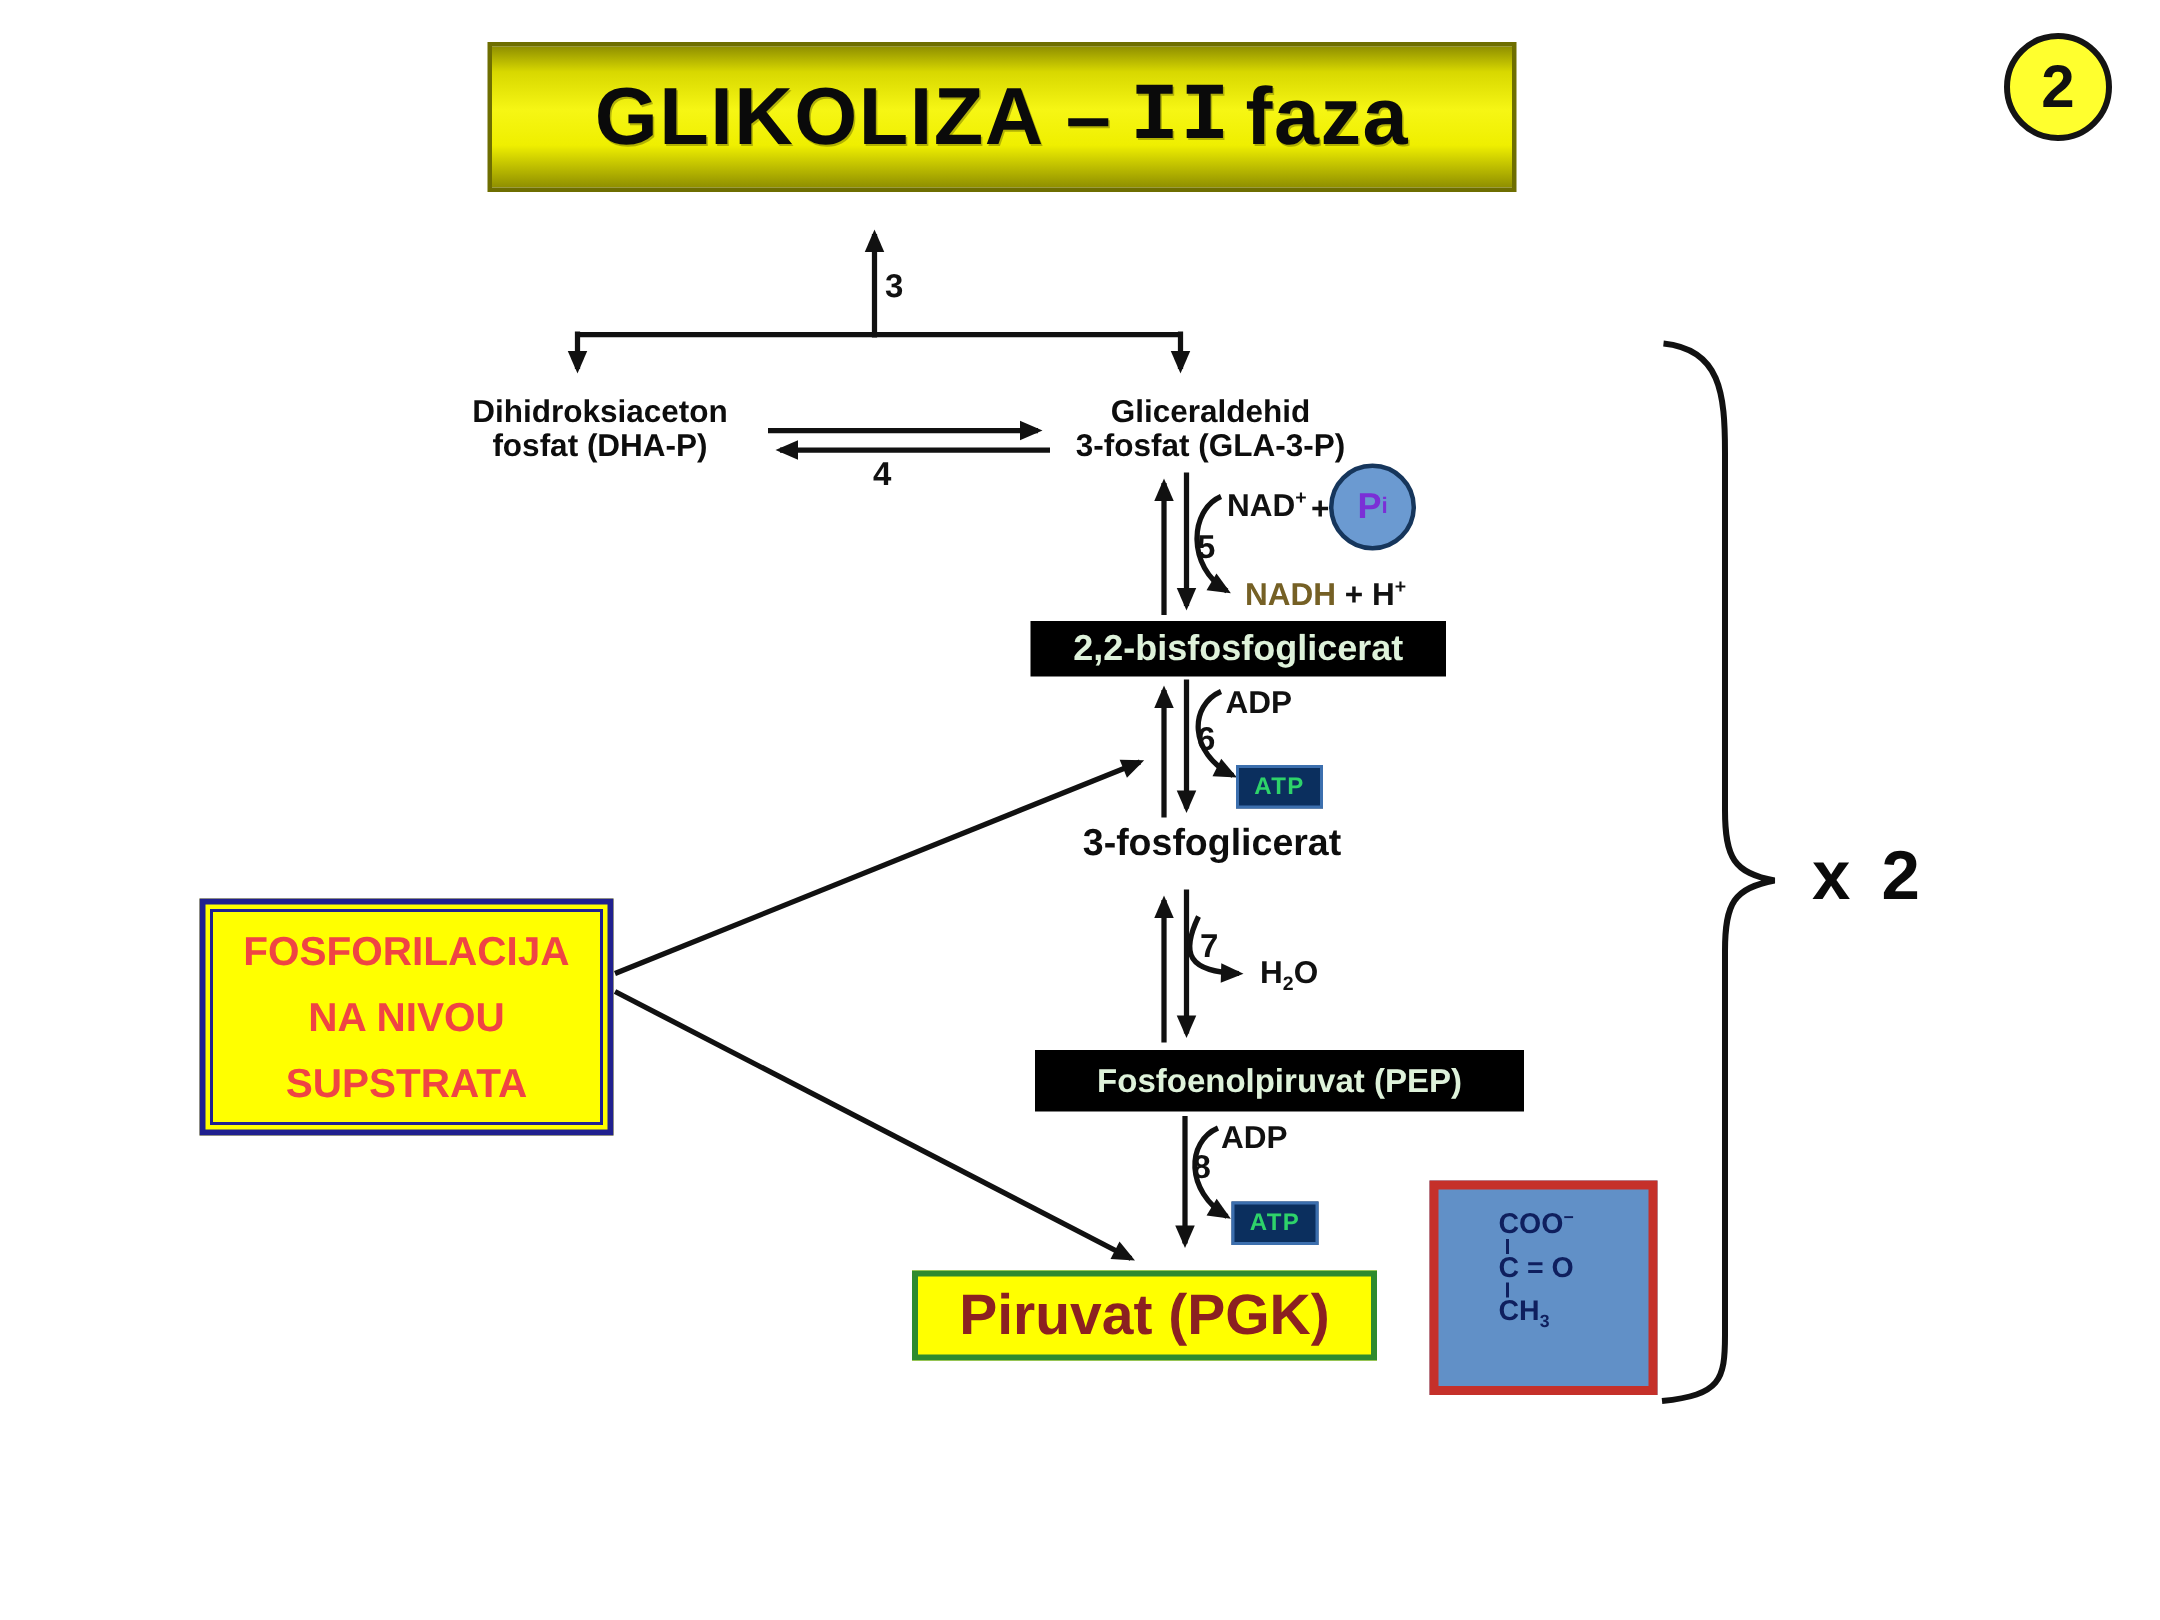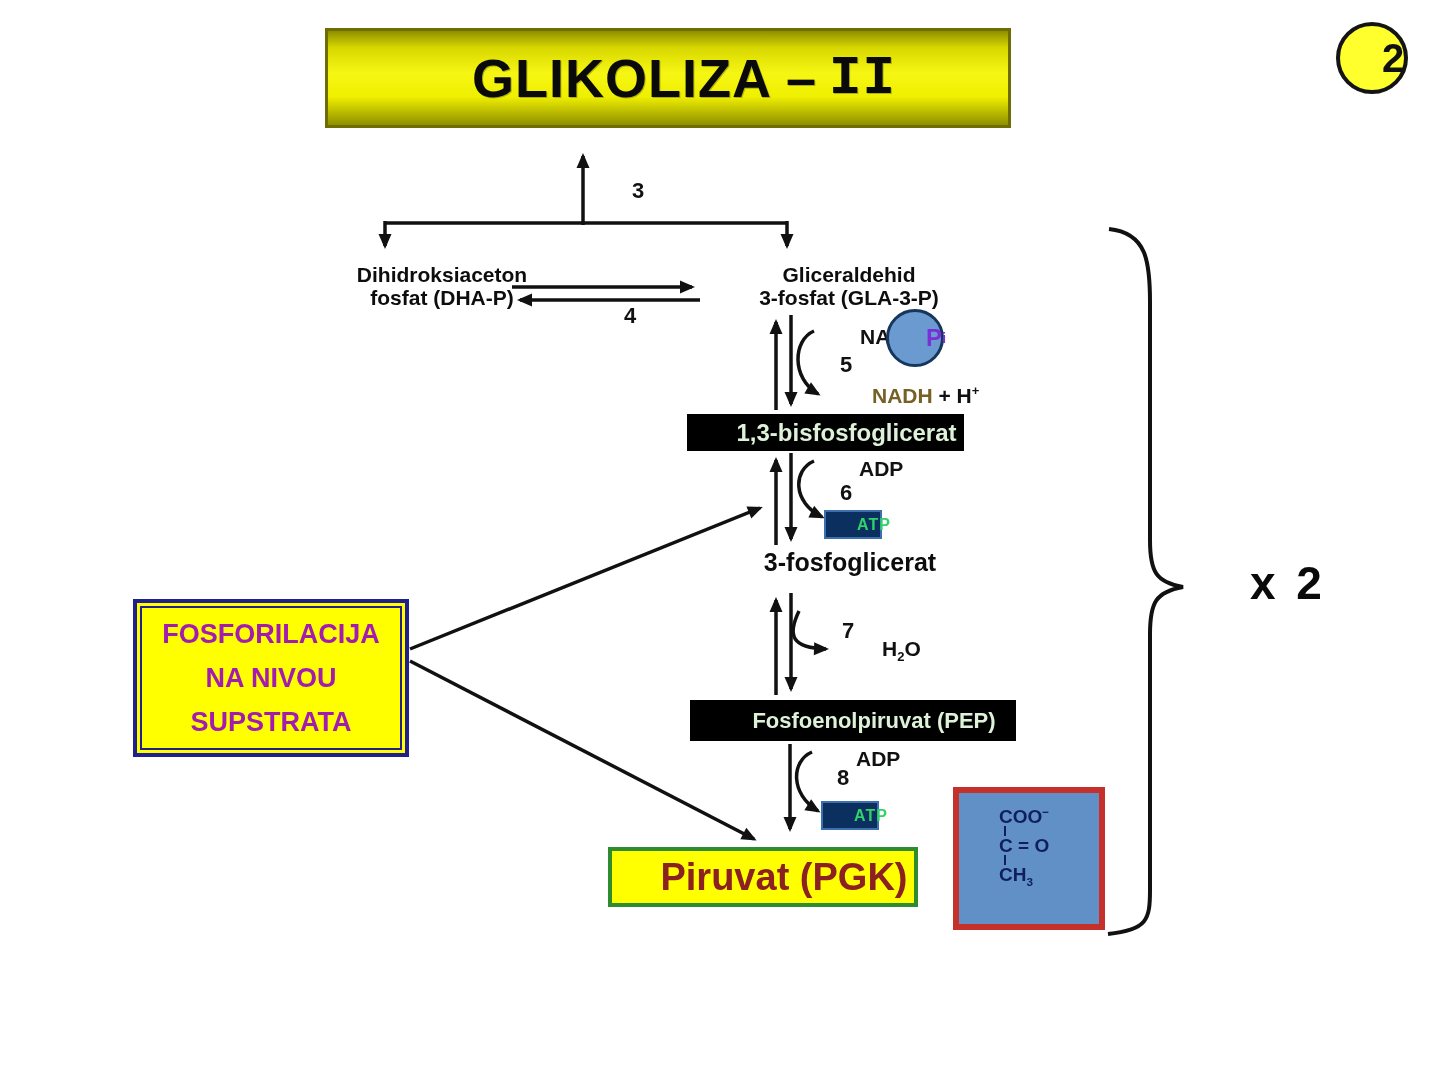--- a/index.html
+++ b/index.html
@@ -1,20 +1,20 @@
 <!DOCTYPE html>
 <html><head>
 <meta charset="utf-8">
 <style>
   html,body{margin:0;padding:0;}
   body{
     width:1440px;height:1080px;position:relative;background:#ffffff;
     font-family:"Liberation Sans", sans-serif;overflow:hidden;
   }
-  .abs{position:absolute;padding-left:42px;}
+  .abs{position:absolute;}
   .ctr{text-align:center;}
   .sup{vertical-align:super;font-size:0.62em;font-weight:bold;}
   .sub{vertical-align:sub;font-size:0.62em;font-weight:bold;}
 
   
   .banner{
     left:325px;top:28px;width:686px;height:100px;
     background:linear-gradient(to bottom,#8f8f00 0%,#d8d800 18%,#f6f614 45%,#efef00 70%,#8f8f00 100%);
     border:3px solid #6e6e00;box-sizing:border-box;
     display:flex;align-items:center;justify-content:center;
@@ -61,21 +61,21 @@
   .nadh{color:#756025;}
 
   
   .callout{
     left:133px;top:599px;width:276px;height:158px;
     border:4px solid #20208f;background:#ffff00;box-sizing:border-box;padding:3px;
   }
   .callout-inner{
     width:100%;height:100%;border:2px solid #20208f;box-sizing:border-box;
     display:flex;flex-direction:column;align-items:center;justify-content:center;
-    font-size:27px;font-weight:800;color:#a21caf;line-height:44px;background:#ffff00;
+    font-size:27px;font-weight:800;color:#ef4444;line-height:44px;background:#ffff00;
   }
 
   
   .pyruvate{
     left:608px;top:847px;width:310px;height:60px;
     background:#ffff00;border:4px solid #2e8b2e;box-sizing:border-box;
     display:flex;align-items:center;justify-content:center;
     color:#8b2121;font-size:38px;font-weight:800;
   }
 
@@ -136,20 +136,21 @@
     <path d="M1109,229 C1147,233 1150,262 1150,302 L1150,540
              C1150,572 1156,582 1183,587
              C1156,592 1150,602 1150,634 L1150,890
              C1150,920 1147,930 1108,934" stroke-width="4"></path>
   </g>
 </svg>
 
 <div class="abs banner">
   <span class="p1">GLIKOLIZA –</span>
   <span class="roman">II</span>
+  <span>faza</span>
 </div>
 
 <div class="abs page-circle">
   <span>2</span>
 </div>
 
 <div class="abs stepnum" style="left:590px;top:178px;">3</div>
 <div class="abs stepnum" style="left:582px;top:303px;">4</div>
 <div class="abs stepnum" style="left:798px;top:352px;">5</div>
 <div class="abs stepnum" style="left:798px;top:480px;">6</div>
@@ -173,21 +174,21 @@
 <div class="abs pi-circle">
   <span>P</span>
     <span class="sub">i</span>
 </div>
 
 <div class="abs cof" style="left:830px;top:383px;">
   <span class="nadh">NADH</span><span> + H</span><span class="sup">+</span>
 </div>
 
 <div class="abs blackbox" style="left:687px;top:414px;width:277px;height:37px;font-size:24px;">
-  <span>1,3-bisfosfoglicerat</span>
+  <span>2,2-bisfosfoglicerat</span>
 </div>
 
 <div class="abs cof" style="left:817px;top:457px;">ADP</div>
 <div class="abs atp" style="left:824px;top:510px;">
   <span>ATP</span>
 </div>
 
 <div class="abs mol ctr" style="left:703px;top:551px;width:210px;font-size:25px;">3-fosfoglicerat</div>
 
 <div class="abs cof" style="left:840px;top:637px;">

